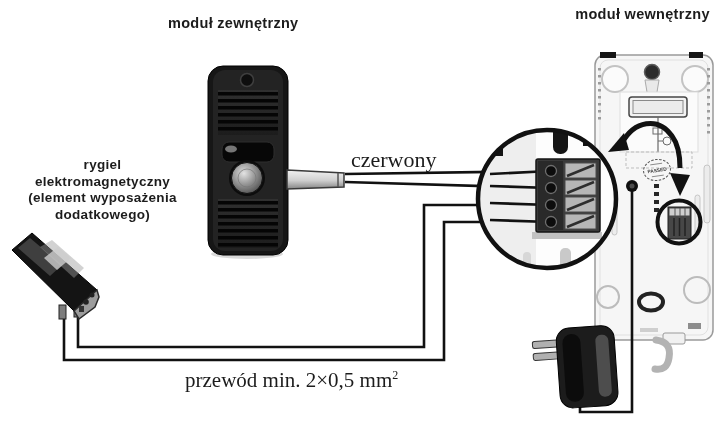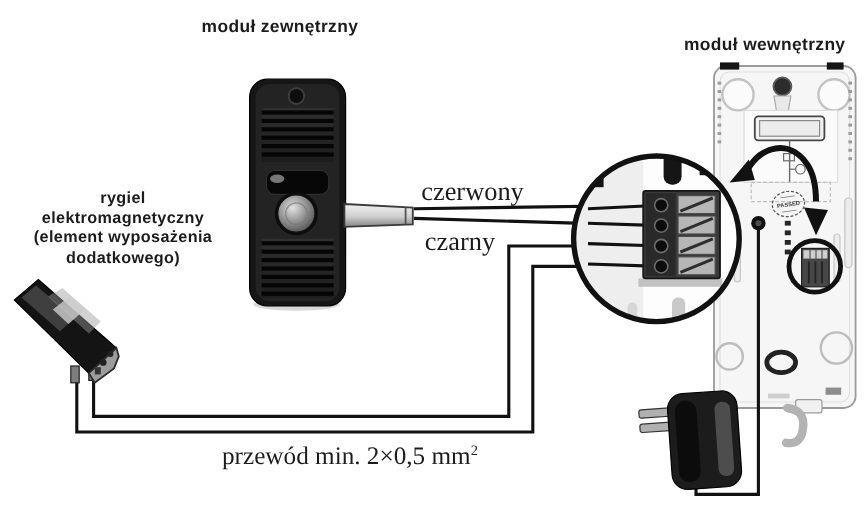--- a/index.html
+++ b/index.html
@@ -5,21 +5,21 @@
   html,body{margin:0;padding:0;background:#fff;}
   .stage{
     position:relative;width:720px;height:422px;background:#fff;overflow:hidden;
     font-family:"Liberation Sans",sans-serif;
   }
   .stage svg{position:absolute;left:0;top:0;}
   .lbl{position:absolute;color:#1c1c1c;}
   .lbl-bold{font-weight:bold;letter-spacing:.3px;}
   .lbl-serif{font-family:"Liberation Serif","DejaVu Serif",serif;}
   #lbl-external{left:168px;top:15px;width:170px;text-align:left;font-size:14.5px;}
-  #lbl-internal{left:570px;top:30px;width:145px;font-size:14.5px;}
+  #lbl-internal{left:570px;top:6px;width:145px;text-align:center;font-size:14.5px;}
   #lbl-bolt{left:5px;top:157px;width:195px;text-align:center;font-size:13.5px;line-height:16.5px;}
   #lbl-wire-top{left:351px;top:147px;font-size:22px;}
   #lbl-wire-bottom{left:354px;top:188px;font-size:22px;}
   #lbl-spec{left:185px;top:368px;width:235px;text-align:left;font-size:21px;}
   #lbl-spec sup{font-size:12px;}
   svg text{font-family:"Liberation Sans",sans-serif;}
 </style>
 </head>
 <body>
 
@@ -267,17 +267,16 @@
 <div class="lbl lbl-bold" id="lbl-internal">moduł wewnętrzny</div>
 
 <div class="lbl lbl-bold" id="lbl-bolt">
   <div>rygiel</div>
   <div>elektromagnetyczny</div>
   <div>(element wyposażenia</div>
   <div>dodatkowego)</div>
 </div>
 
 <div class="lbl lbl-serif" id="lbl-wire-top">czerwony</div>
-<div class="lbl lbl-serif" id="lbl-wire-bottom">czarny</div>
 
 <div class="lbl lbl-serif" id="lbl-spec"><span>przewód min. 2×0,5 mm</span><sup>2</sup></div>
 
 </div>
 
 </body></html>

